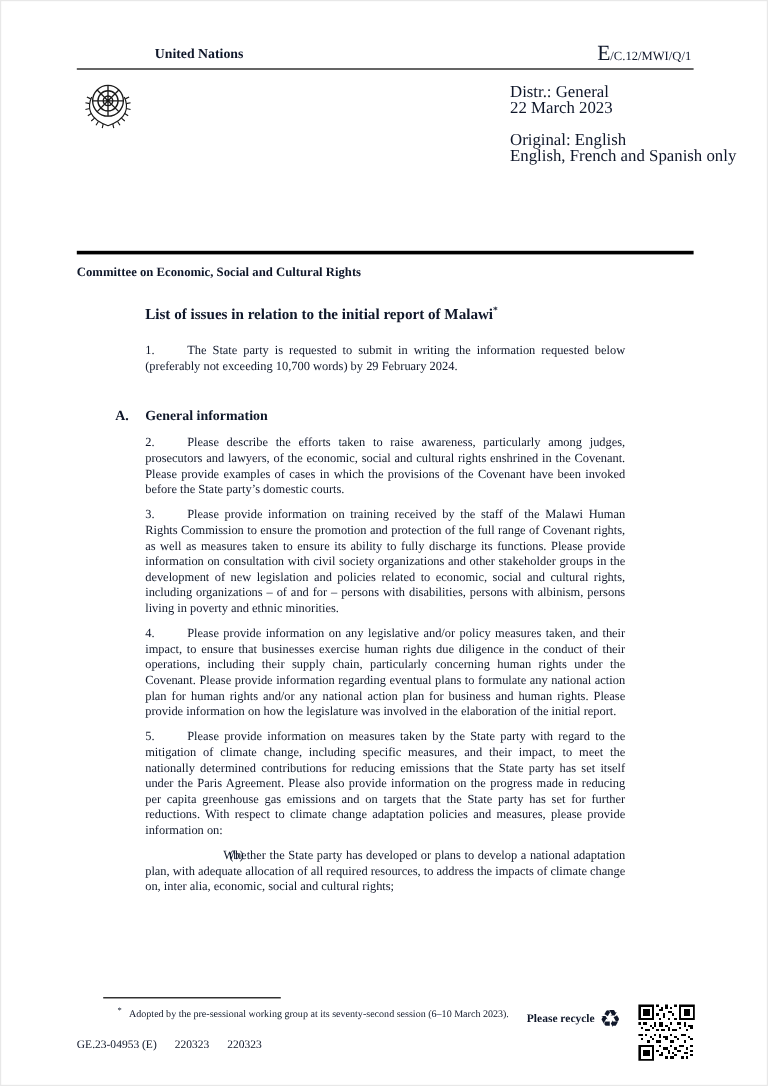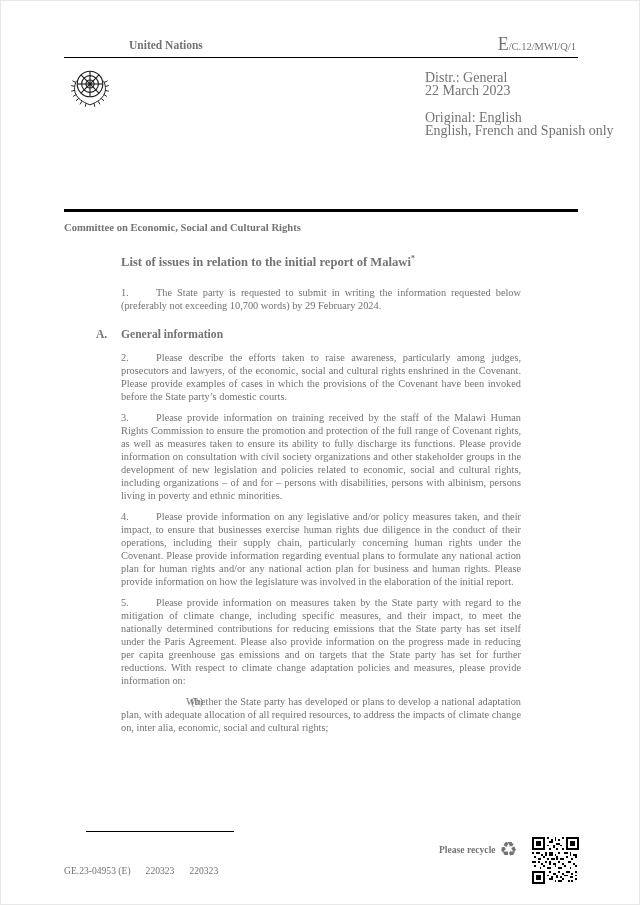--- a/index.html
+++ b/index.html
@@ -2,21 +2,21 @@
 <html><head>
 <meta charset="utf-8">
 <style>
   * { margin:0; padding:0; box-sizing:border-box; }
   html,body { background:#ffffff; }
   .page {
     position:relative;
     width:640px; height:905px;
     margin:0 auto;
     background:#ffffff;
-    color:#737373;
+    color:#0f172a;
     font-family:"Liberation Serif","DejaVu Serif",serif;
     overflow:hidden;
     border:1px solid #e8e8e8;
   }
 
   
   .org-name{
     position:absolute; left:128px; top:38px;
     font-size:11.5px; font-weight:bold;
   }
@@ -62,21 +62,21 @@
     font-size:12.6px; font-weight:bold; margin-bottom:16px;
   }
   .doc-title sup{ font-size:8px; }
   .para{
     font-size:10.35px; line-height:13px;
     text-align:justify; margin-bottom:8px;
   }
   .para .num{ display:inline-block; width:35px; }
   .section-heading{
     font-size:11.6px; font-weight:bold;
-    margin:16px 0 10px -25px;
+    margin:28px 0 10px -25px;
   }
   .section-heading .label{ display:inline-block; width:25px; }
   .subpara{
     font-size:10.35px; line-height:13px;
     text-align:justify; margin-bottom:8px;
     text-indent:35px;
   }
   .subpara .sublabel{ display:inline-block; width:30px; }
 
   
@@ -160,20 +160,21 @@
 
     <p class="para"><span class="num">4.</span><span>Please provide information on any legislative and/or policy measures taken, and their impact, to ensure that businesses exercise human rights due diligence in the conduct of their operations, including their supply chain, particularly concerning human rights under the Covenant. Please provide information regarding eventual plans to formulate any national action plan for human rights and/or any national action plan for business and human rights. Please provide information on how the legislature was involved in the elaboration of the initial report.</span></p>
 
     <p class="para"><span class="num">5.</span><span>Please provide information on measures taken by the State party with regard to the mitigation of climate change, including specific measures, and their impact, to meet the nationally determined contributions for reducing emissions that the State party has set itself under the Paris Agreement. Please also provide information on the progress made in reducing per capita greenhouse gas emissions and on targets that the State party has set for further reductions. With respect to climate change adaptation policies and measures, please provide information on:</span></p>
 
 
     <p class="subpara"><span class="sublabel">(b)</span><span>Whether the State party has developed or plans to develop a national adaptation plan, with adequate allocation of all required resources, to address the impacts of climate change on, inter alia, economic, social and cultural rights;</span></p>
   </main>
 
   <div class="footnote-rule"></div>
+  <div class="footnote"><sup>*</sup><span>Adopted by the pre-sessional working group at its seventy-second session (6–10 March 2023).</span></div>
 
   <div class="footer-left">
     <span>GE.23-04953 (E)</span>
     <span>220323</span>
     <span>220323</span>
   </div>
   <div class="recycle">
     <span>Please recycle</span>
     <span class="recycle-glyph">♻</span>
   </div>

